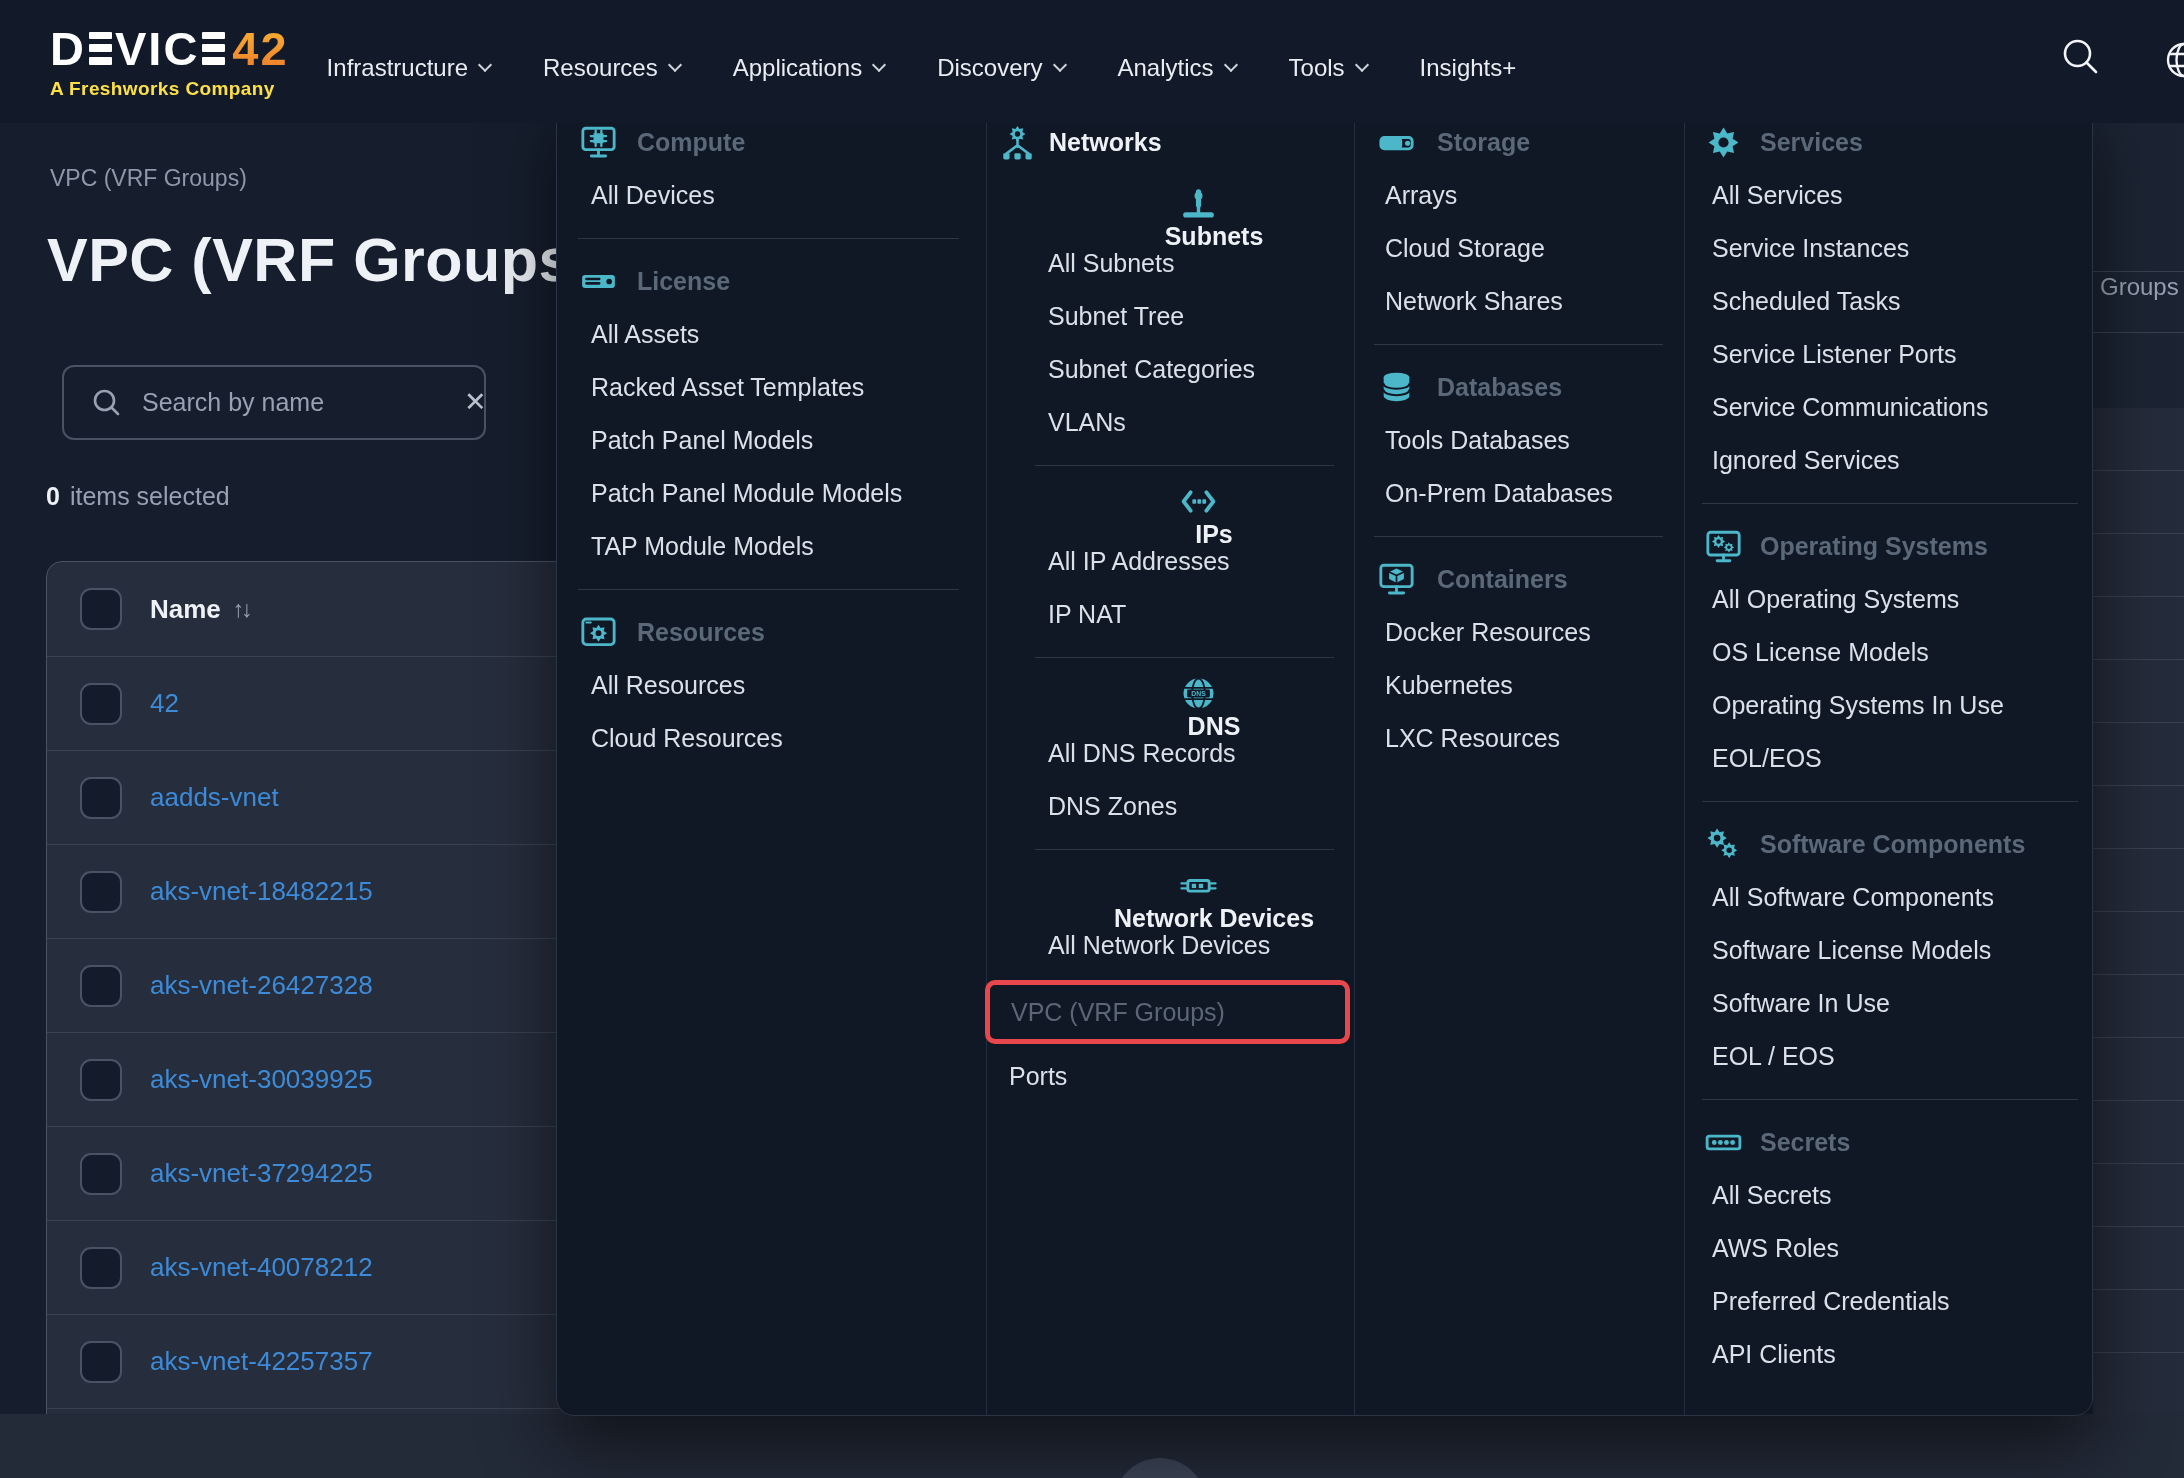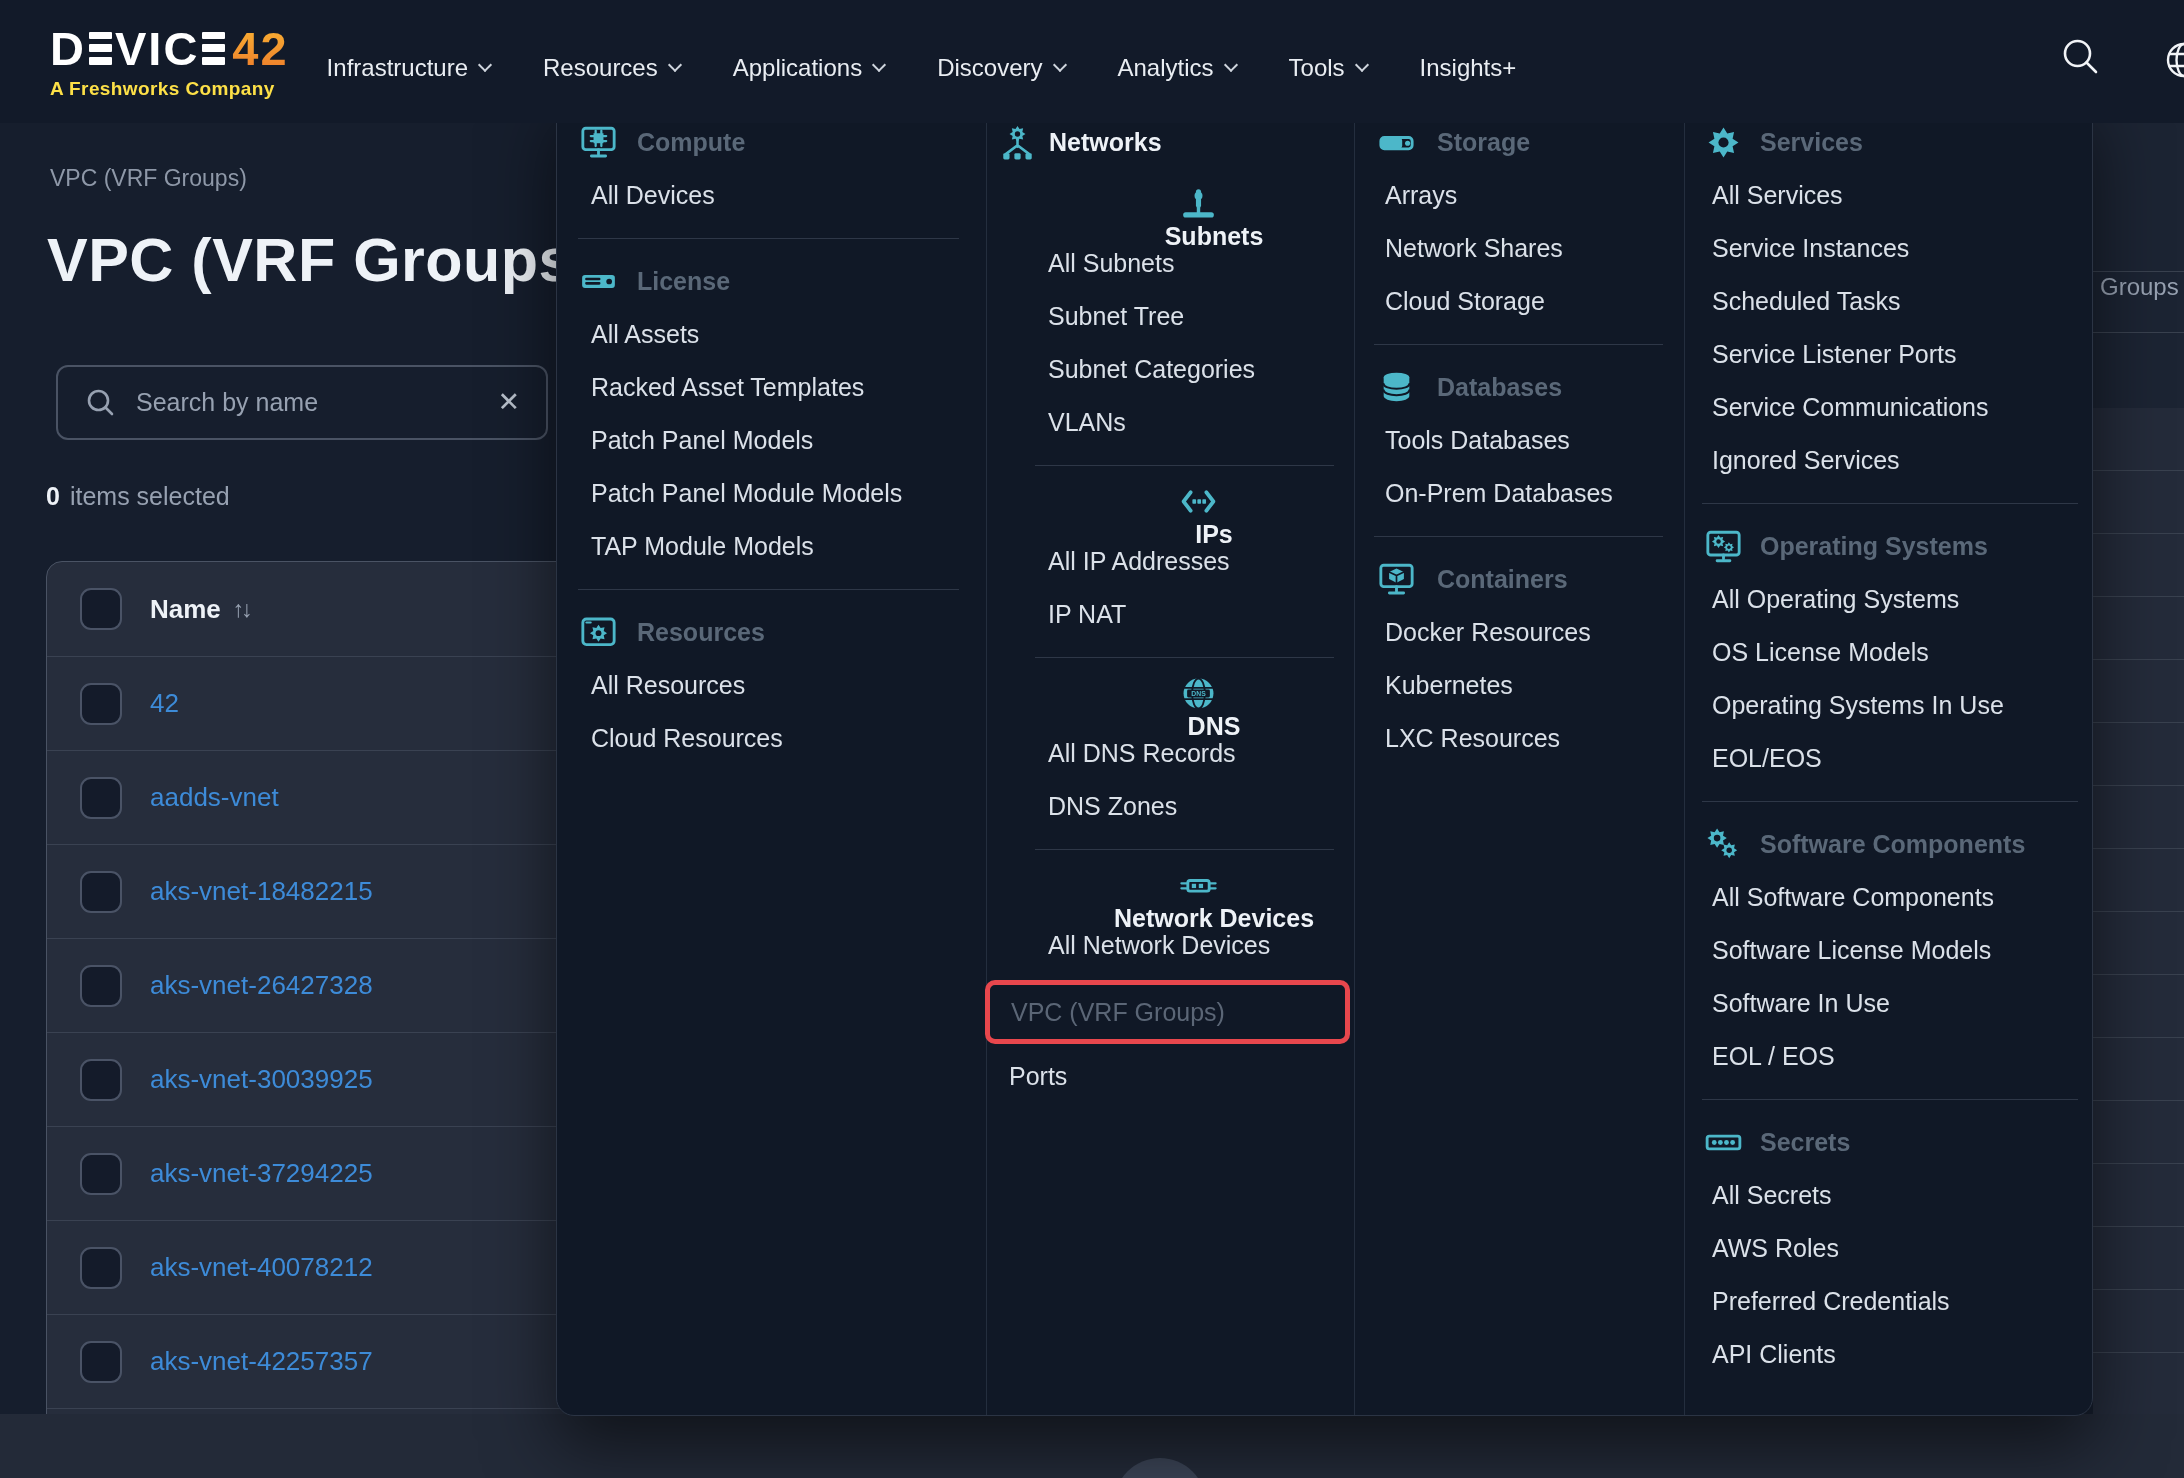--- a/index.html
+++ b/index.html
@@ -29,21 +29,21 @@
   .nav-item{display:flex;align-items:center;margin-right:37px;cursor:pointer;color:#e9edf2;
             font-size:24px;font-weight:500;}
   .chev{width:10px;height:10px;border-right:2.5px solid #cfd5dd;border-bottom:2.5px solid #cfd5dd;
         transform:rotate(45deg);margin-left:12px;margin-top:-6px;}
   .nav-search{position:absolute;left:2058px;top:34px;cursor:pointer;}
   .nav-globe{position:absolute;left:2156px;top:32px;cursor:pointer;}
   
   .breadcrumb{position:absolute;left:50px;top:165px;font-size:23px;color:var(--gray-text);z-index:2;}
   .page-title{position:absolute;left:47px;top:225px;font-size:61px;font-weight:800;color:var(--head-white);
               letter-spacing:.5px;white-space:nowrap;z-index:2;width:1400px;}
-  .searchbox{position:absolute;left:56px;top:365px;width:492px;height:75px;border:2px solid var(--table-border);
+  .searchbox{position:absolute;left:62px;top:365px;width:424px;height:75px;border:2px solid var(--table-border);
              border-radius:12px;display:flex;align-items:center;z-index:2;background:transparent;}
   .searchbox input{flex:1;background:transparent;border:none;outline:none;font-size:25px;
                    color:#e9edf2;margin-left:18px;font-family:inherit;}
   .searchbox input::placeholder{color:#97a1b1;}
   .search-mag{margin-left:26px;flex:0 0 auto;display:flex;}
   .search-clear{margin-right:26px;color:#b9c1cc;font-size:27px;cursor:pointer;line-height:1;}
   .sel-status{position:absolute;left:46px;top:482px;font-size:25px;z-index:2;color:#97a1b1;}
   .sel-status b{color:var(--head-white);font-weight:700;margin-right:10px;}
   
   .vpc-table{position:absolute;left:46px;top:561px;width:1500px;height:884px;background:var(--row-bg);
@@ -296,22 +296,22 @@
         <span class="ic">
           <svg viewBox="0 0 26 26" fill="none" stroke="#4cb7c9" stroke-width="2" stroke-linecap="round" stroke-linejoin="round">
             <rect x="2" y="9.5" width="22" height="8" rx="2.5"></rect>
             <rect x="2" y="9.5" width="15" height="8" rx="2.5" fill="#4cb7c9" stroke="none"></rect>
             <circle cx="20.8" cy="13.5" r="1.8" fill="#4cb7c9" stroke="none"></circle>
           </svg>
         </span>
         <span class="ht">Storage</span>
       </div>
       <div class="m-item">Arrays</div>
+      <div class="m-item">Cloud Storage</div>
       <div class="m-item">Network Shares</div>
-      <div class="m-item">Cloud Storage</div>
       <div class="m-div"></div>
       <div class="m-hdr ">
         <span class="ic">
           <svg viewBox="0 0 26 26" fill="none" stroke="#4cb7c9" stroke-width="2" stroke-linecap="round" stroke-linejoin="round">
             <path d="M4 6v13c0 2 4 3.6 9 3.6s9-1.6 9-3.6V6" fill="#4cb7c9" stroke="none"></path>
             <ellipse cx="13" cy="6" rx="9" ry="3.4" fill="#4cb7c9" stroke="none"></ellipse>
             <path d="M4 10.5c0 1.9 4 3.4 9 3.4s9-1.5 9-3.4M4 15c0 1.9 4 3.4 9 3.4s9-1.5 9-3.4" stroke="#101826" stroke-width="1.4"></path>
           </svg>
         </span>
         <span class="ht">Databases</span>

